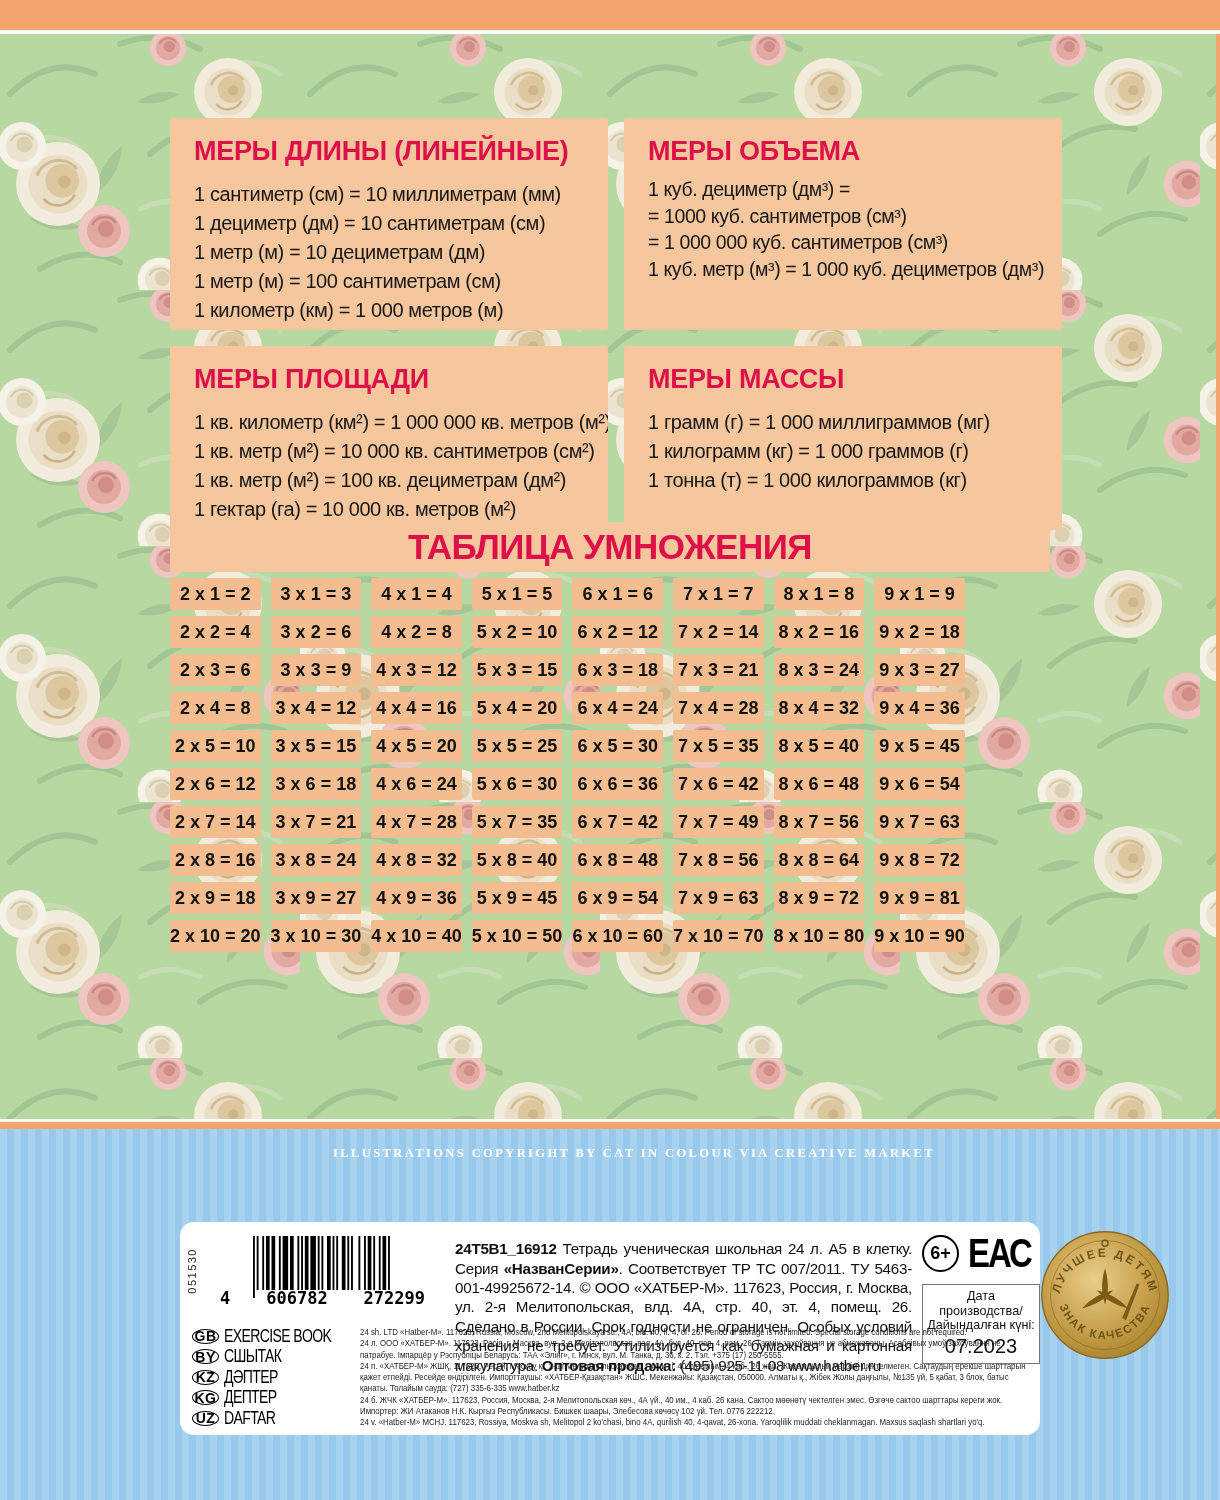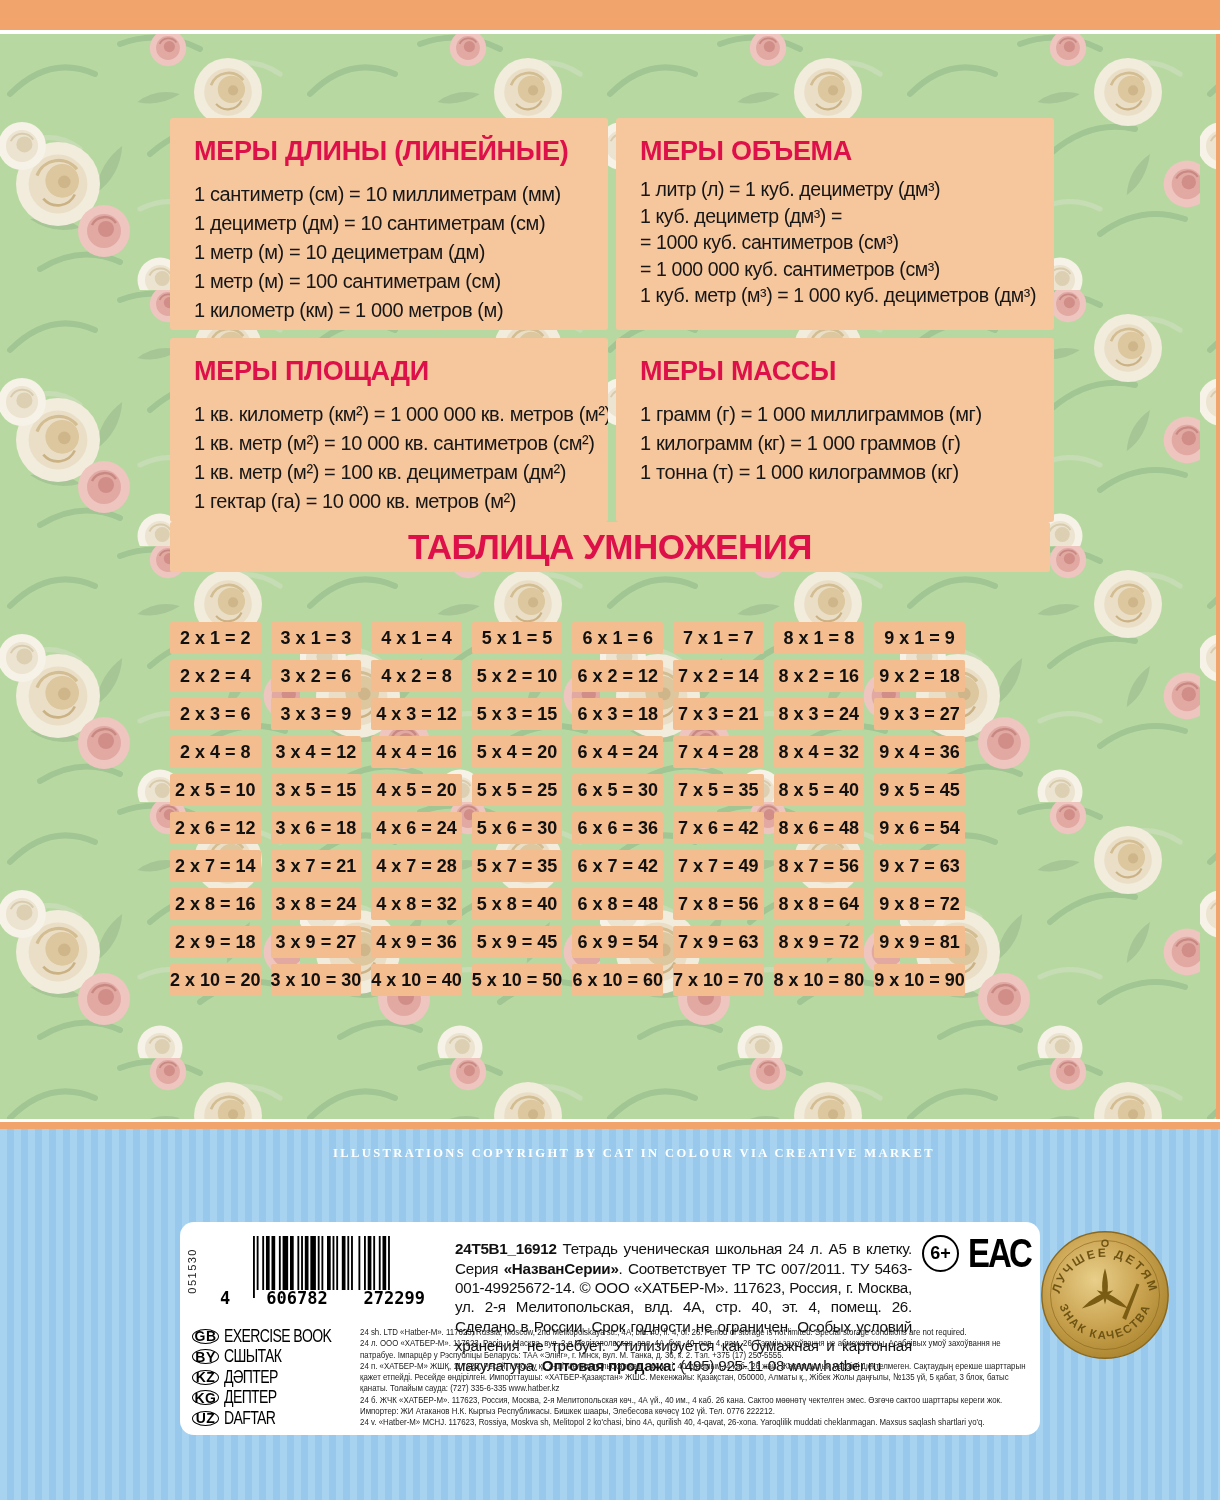--- a/index.html
+++ b/index.html
@@ -10,34 +10,34 @@
   .top-band{position:absolute;top:0;left:0;width:1220px;height:30px;background:#f1a46c;
             border-bottom:4px solid #fff;box-sizing:content-box;z-index:3;}
   .edge-strip{position:absolute;top:34px;right:0;width:4px;height:1085px;background:#f1a46c;z-index:3;}
 
   
   .floral{position:absolute;top:34px;left:0;width:1220px;height:1085px;z-index:1;}
   .floral svg{display:block;width:100%;height:100%;}
 
   
   .panels{position:absolute;left:170px;top:118px;width:796px;z-index:4;
-          display:grid;grid-template-columns:438px 438px;grid-template-rows:212px 184px;gap:8px;}
+          display:grid;grid-template-columns:438px 438px;grid-template-rows:212px 184px;gap:16px;}
   .panel{background:#f6c69d;border-radius:3px;padding:18px 14px 0 24px;box-sizing:border-box;overflow:hidden;}
   .panel h2{margin:0 0 13px 0;font-size:27px;font-weight:700;color:#de1049;letter-spacing:-0.3px;}
   .panel .line{font-size:20px;line-height:29px;color:#161616;white-space:nowrap;letter-spacing:-0.4px;}
   .panel.compact .line{line-height:26.5px;font-size:19.5px;}
   .panel.compact h2{margin-bottom:9px;}
 
   
   .times-title{position:absolute;left:170px;top:522px;width:880px;height:50px;background:#f6c69d;
                display:flex;align-items:center;justify-content:center;color:#de1049;
                font-size:35px;font-weight:700;letter-spacing:-0.5px;border-radius:2px;z-index:4;}
   .times-grid{position:absolute;left:170px;top:578px;width:787px;height:374px;z-index:4;
               display:grid;grid-template-columns:repeat(8,1fr);grid-template-rows:repeat(10,1fr);
-              gap:6px 10px;background:transparent;margin-top:44px;}
+              gap:6px 10px;background:transparent;}
   .times-cell{background:#f3bd90;border-radius:2px;display:flex;align-items:center;justify-content:center;
               font-size:18px;font-weight:700;color:#111;white-space:nowrap;}
 
   
   .divider-white{position:absolute;top:1119px;left:0;width:1220px;height:3px;background:#fff;z-index:4;}
   .divider-orange{position:absolute;top:1122px;left:0;width:1220px;height:7px;background:#f1a46c;z-index:4;}
   .footer{position:absolute;top:1129px;left:0;width:1220px;height:371px;z-index:4;
           background:repeating-linear-gradient(90deg,#a7d3f1 0 7px,#98c9ed 7px 14px);padding-left:48px;}
   .copyright{position:absolute;top:17px;left:0;width:100%;text-align:center;color:#ffffff;
              font-family:"Liberation Serif",serif;font-size:12.5px;font-weight:700;letter-spacing:2.4px;}
@@ -148,21 +148,20 @@
           <div class="line">1 сантиметр (см) = 10 миллиметрам (мм)</div>
           <div class="line">1 дециметр (дм) = 10 сантиметрам (см)</div>
           <div class="line">1 метр (м) = 10 дециметрам (дм)</div>
           <div class="line">1 метр (м) = 100 сантиметрам (см)</div>
           <div class="line">1 километр (км) = 1 000 метров (м)</div>
         </div>
     </section>
     <section class="panel compact">
       <h2>МЕРЫ ОБЪЕМА</h2>
       <div class="panel-lines">
-          <div class="line">1 литр (л) = 1 куб. дециметру (дм³)</div>
           <div class="line">1 куб. дециметр (дм³) =</div>
           <div class="line">= 1000 куб. сантиметров (см³)</div>
           <div class="line">= 1 000 000 куб. сантиметров (см³)</div>
           <div class="line">1 куб. метр (м³) = 1 000 куб. дециметров (дм³)</div>
         </div>
     </section>
     <section class="panel">
       <h2>МЕРЫ ПЛОЩАДИ</h2>
       <div class="panel-lines">
           <div class="line">1 кв. километр (км²) = 1 000 000 кв. метров (м²)</div>
@@ -342,20 +341,25 @@
           <div>24 п. «ХАТБЕР-М» ЖШҚ, 117623, Ресей, Мәскеу қ., 2-ші Мелитопольская көш., 4А и-гі, 40 құрылым, 4 қаб., 26 жай. Жарамдылық мерзімі шектелмеген. Сақтаудың ерекше шарттарын қажет етпейді. Ресейде өндірілген. Импорттаушы: «ХАТБЕР-Қазақстан» ЖШС. Мекенжайы: Қазақстан, 050000, Алматы қ., Жібек Жолы даңғылы, №135 үй, 5 қабат, 3 блок, батыс қанаты. Толайым сауда: (727) 335-6-335 www.hatber.kz</div>
           <div>24 б. ЖЧК «ХАТБЕР-М». 117623, Россия, Москва, 2-я Мелитопольская көч., 4А үй., 40 им., 4 каб. 26 кана. Сактоо мөөнөтү чектелген эмес. Өзгөчө сактоо шарттары кереги жок. Импортер: ЖИ Атаканов Н.К. Кыргыз Республикасы. Бишкек шаары, Элебесова көчөсү 102 үй. Тел. 0776 222212.</div>
           <div>24 v. «Hatber-M» MCHJ. 117623, Rossiya, Moskva sh, Melitopol 2 ko'chasi, bino 4A, qurilish 40, 4-qavat, 26-xona. Yaroqlilik muddati cheklanmagan. Maxsus saqlash shartlari yo'q.</div>
         </div>
 
       <div class="right-col">
         <div class="age-eac">
           <div class="age-badge">6+</div>
           <div class="eac">ЕАС</div>
         </div>
+        <div class="date-box">
+          <div class="lbl">Дата производства/</div>
+          <div class="lbl">Дайындалған күні:</div>
+          <div class="val">07.2023</div>
+        </div>
       </div>
     </div>
 
     <svg class="badge" viewBox="0 0 140 140" xmlns="http://www.w3.org/2000/svg">
       <defs>
         <radialGradient id="gold" cx="42%" cy="38%" r="70%">
           <stop offset="0%" stop-color="#e8cf8a"></stop>
           <stop offset="55%" stop-color="#c9a24f"></stop>
           <stop offset="100%" stop-color="#a67f2a"></stop>
         </radialGradient>

